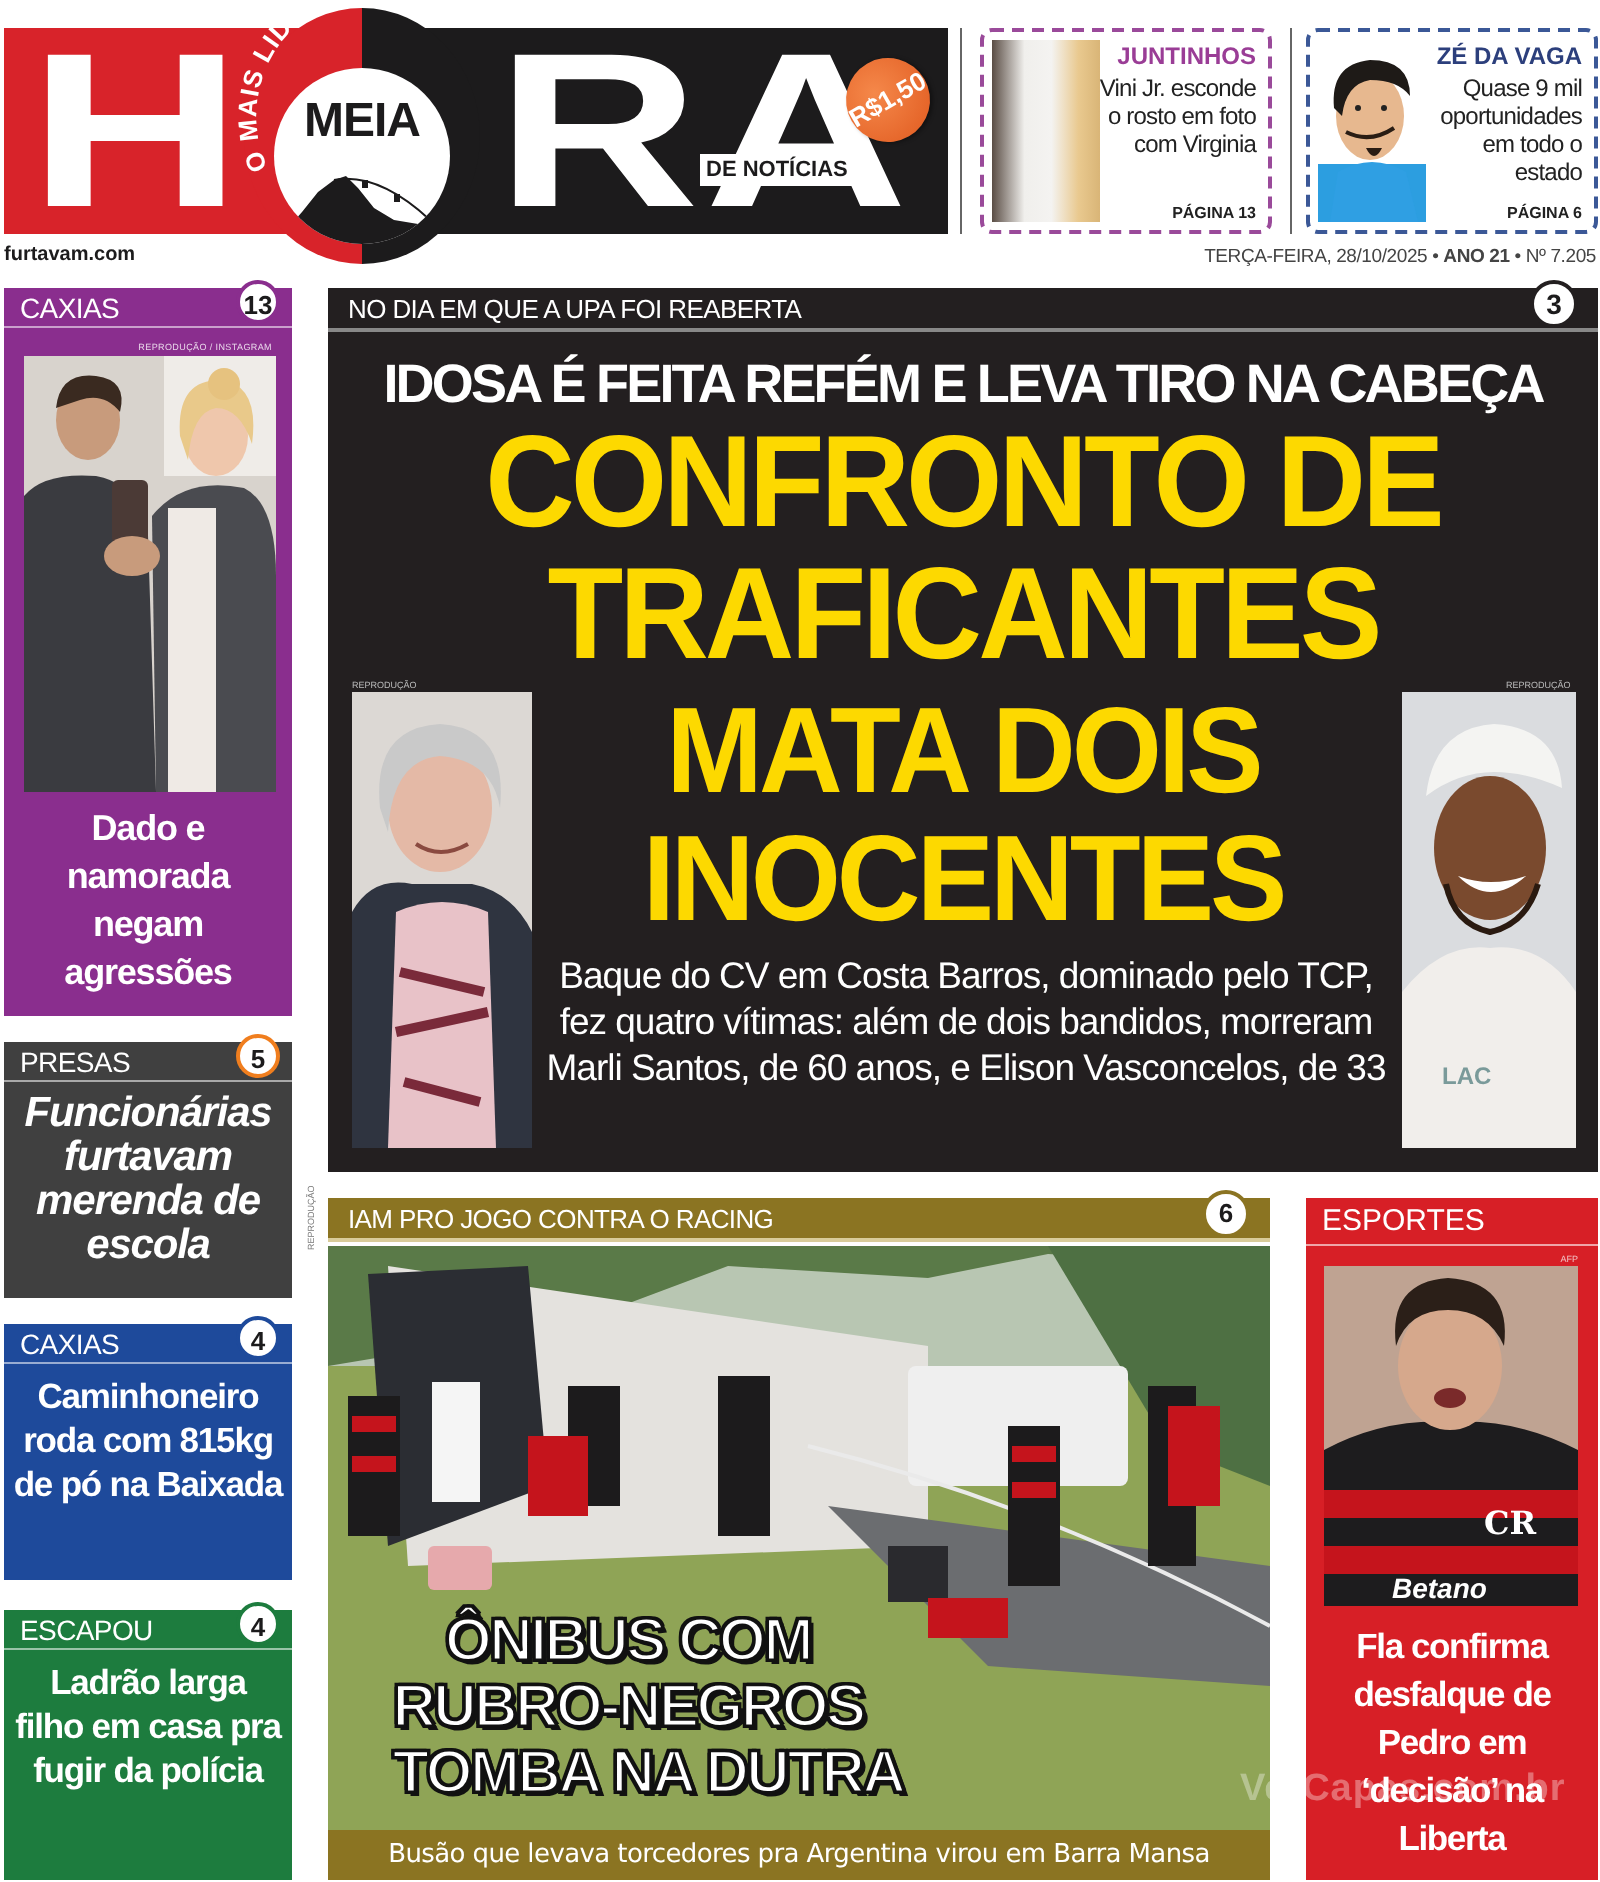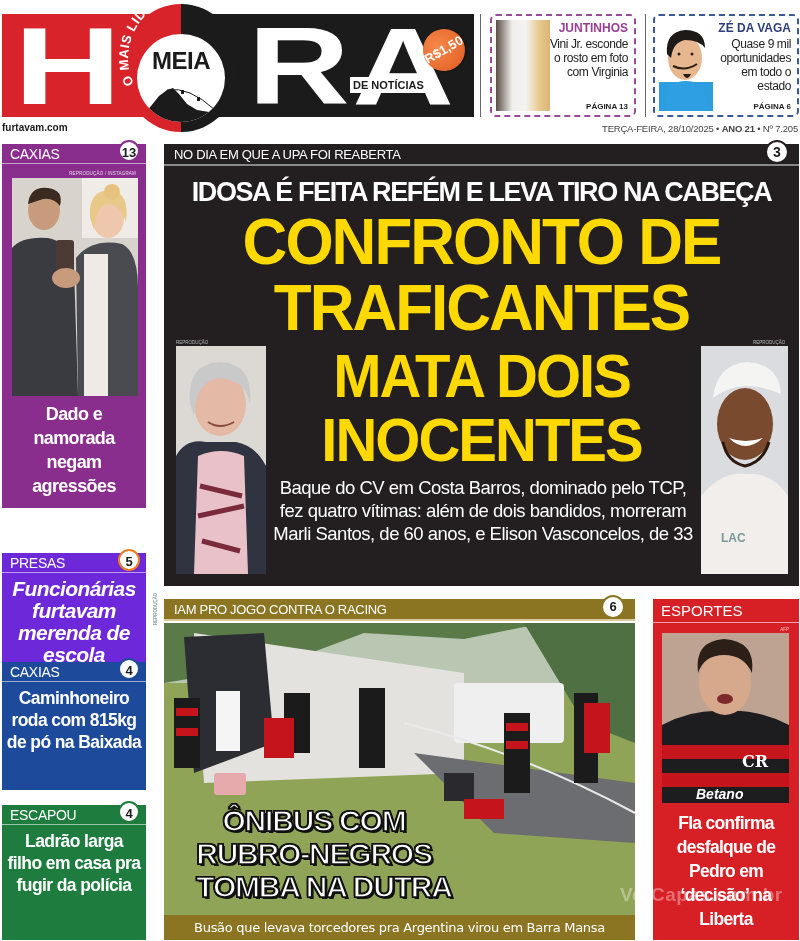--- a/index.html
+++ b/index.html
@@ -43,21 +43,21 @@
   .sidebox .sb-label { position: absolute; left: 8px; top: 3px; font: 400 14px/15px "Liberation Sans", sans-serif; letter-spacing: -0.3px; }
   .sidebox .sb-num { position: absolute; right: 6px; top: -4px; width: 22px; height: 22px; border-radius: 50%; background: #fff; color: #1c1b1c; font: 900 13px/22px "Liberation Sans", sans-serif; text-align: center; border: 2px solid currentColor; }
   .sidebox .sb-text { position: absolute; left: 4px; right: 4px; text-align: center; font: 900 17px/22px "Liberation Sans", sans-serif; letter-spacing: -0.6px; }
 
   .box-babado { top: 144px; height: 364px; background: #8a2e8e; }
   .box-babado .sb-num { color: #1c1b1c; border-color: #8a2e8e; }
   .box-babado .credit { position: absolute; right: 10px; top: 27px; font: 400 4.5px/5px "Liberation Sans", sans-serif; color: #e9d7ea; letter-spacing: 0.2px; }
   .box-babado .photo { position: absolute; left: 10px; top: 34px; width: 126px; height: 218px; background: linear-gradient(180deg,#e8e2dc 0%,#d6d0ca 35%,#4a4a4e 36%,#2f3035 70%,#3a3b40 100%); overflow: hidden; }
   .box-babado .sb-text { top: 258px; font-size: 18px; line-height: 24px; }
 
-  .box-presas { top: 521px; height: 128px; background: #6d28d9; margin-top: 32px; }
+  .box-presas { top: 521px; height: 128px; background: #404040; }
   .box-presas .sb-num { border-color: #f07e1e; }
   .box-presas .sb-text { top: 25px; font-size: 21px; font-style: italic; }
 
   .box-caxias { top: 662px; height: 128px; background: #1e4a9b; }
   .box-caxias .sb-num { border-color: #1e4a9b; }
   .box-caxias .sb-text { top: 25px; font-size: 17.5px; }
 
   .box-escapou { top: 805px; height: 135px; background: #1d7c3e; }
   .box-escapou .sb-num { border-color: #1d7c3e; }
   .box-escapou .sb-text { top: 25px; font-size: 17.5px; }

